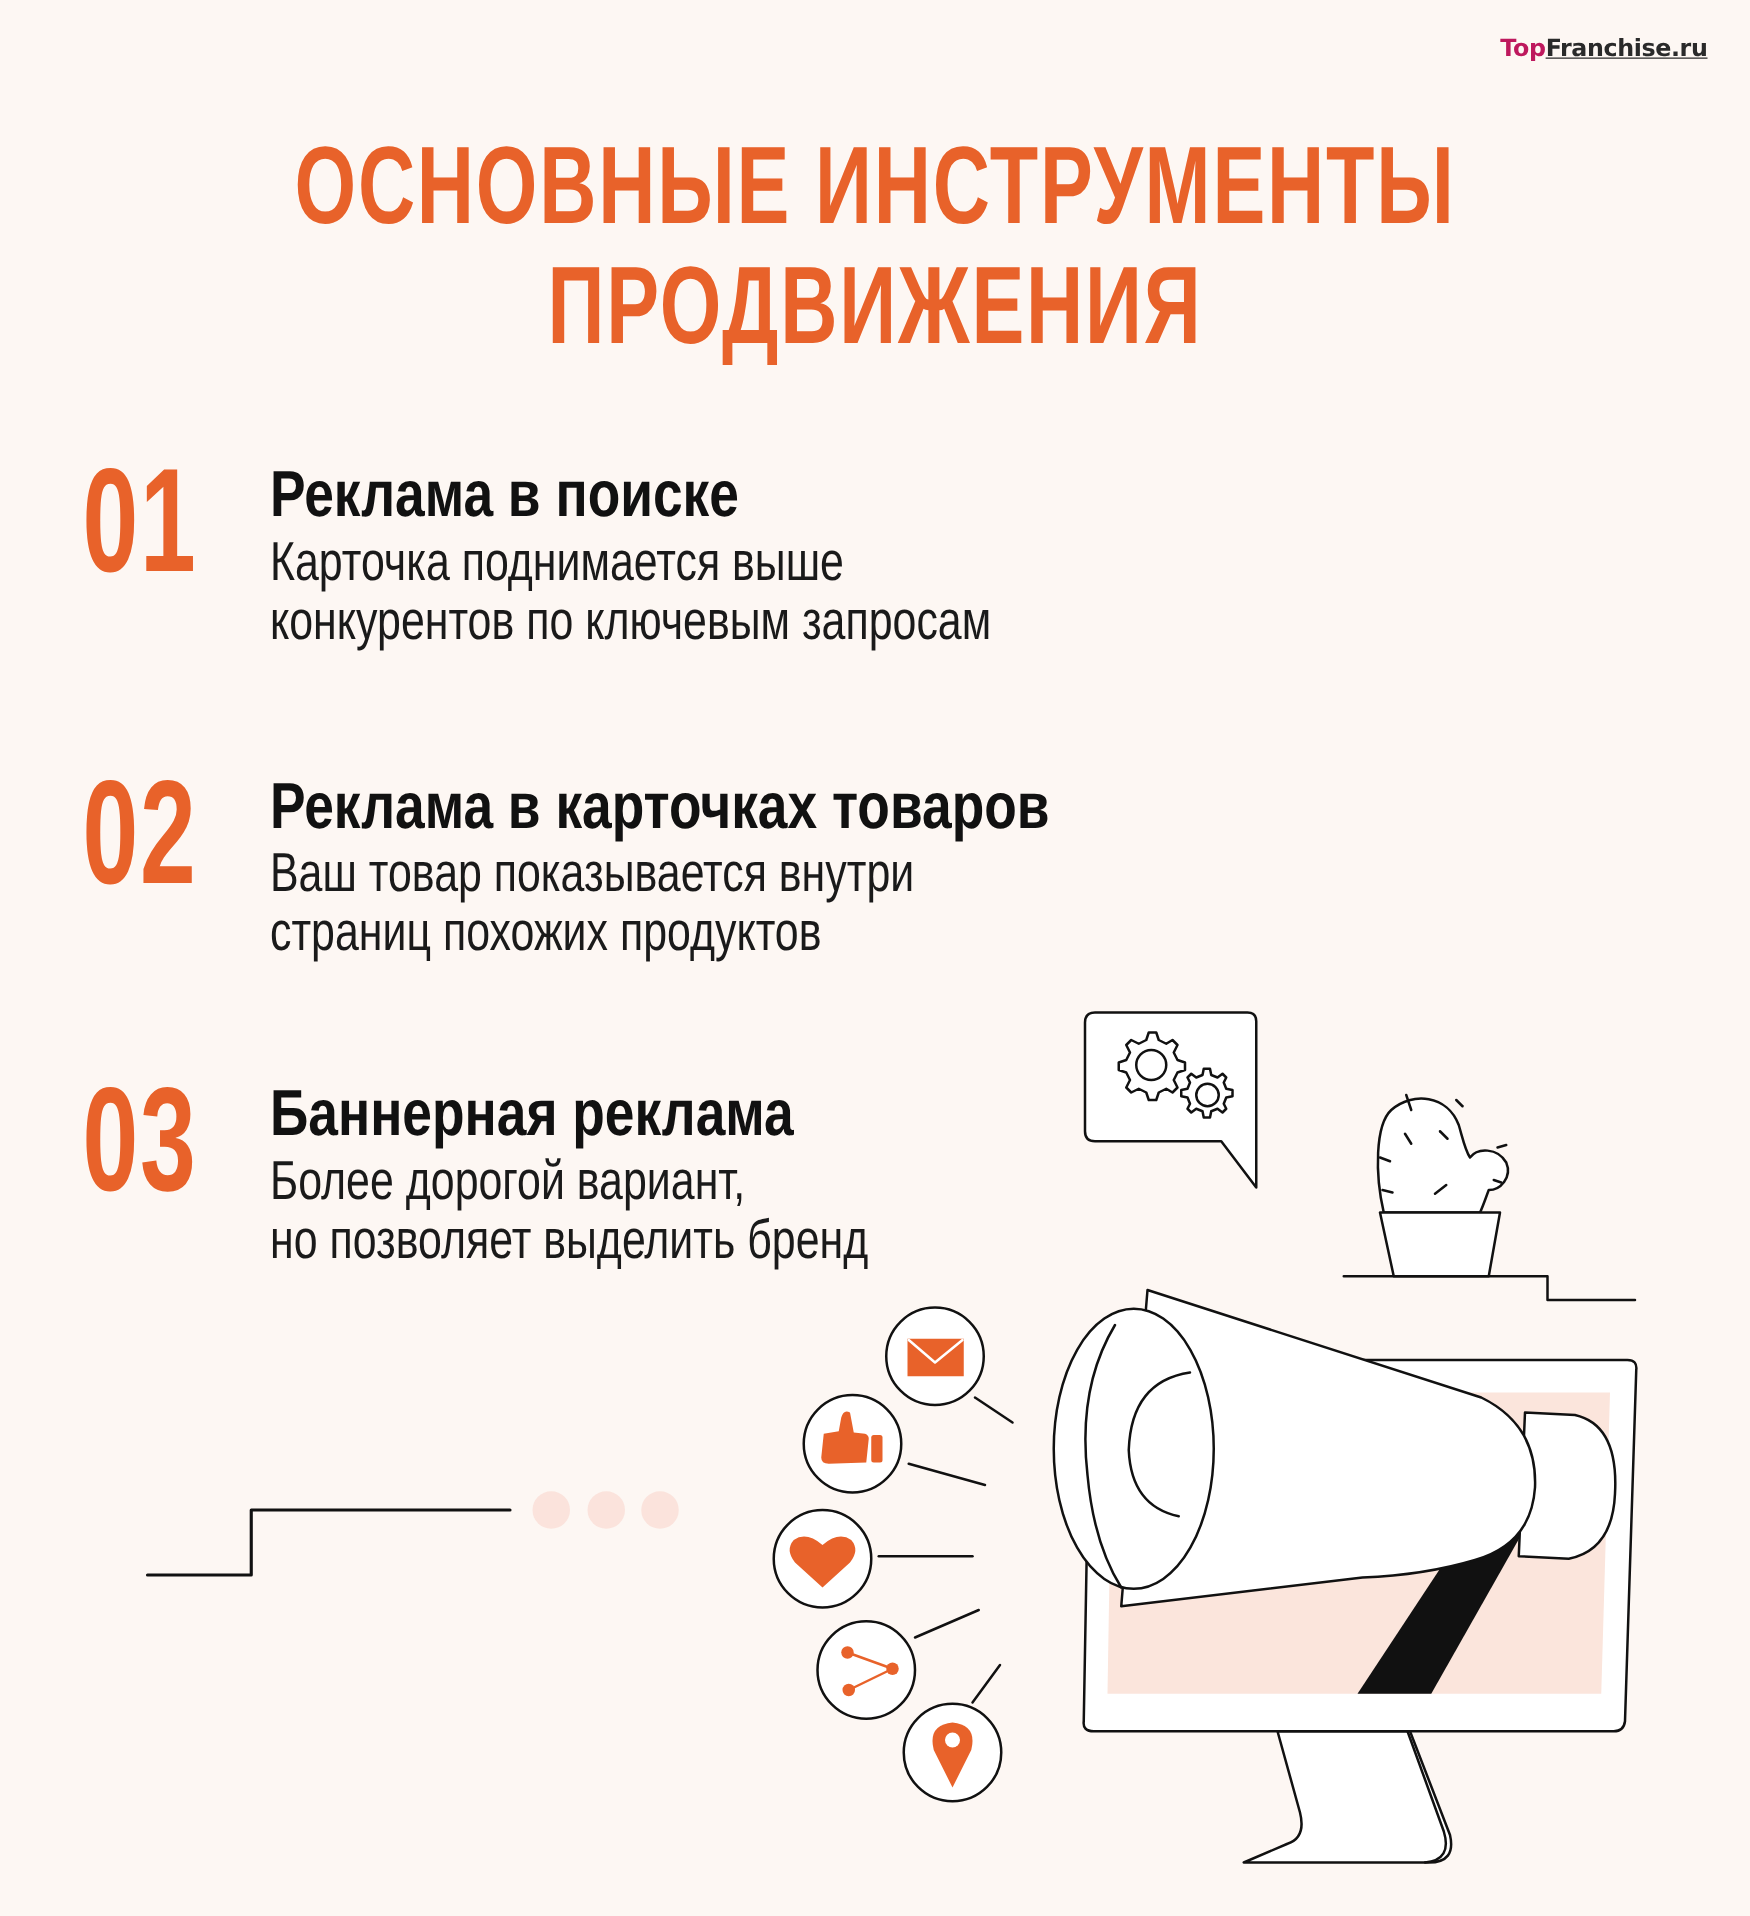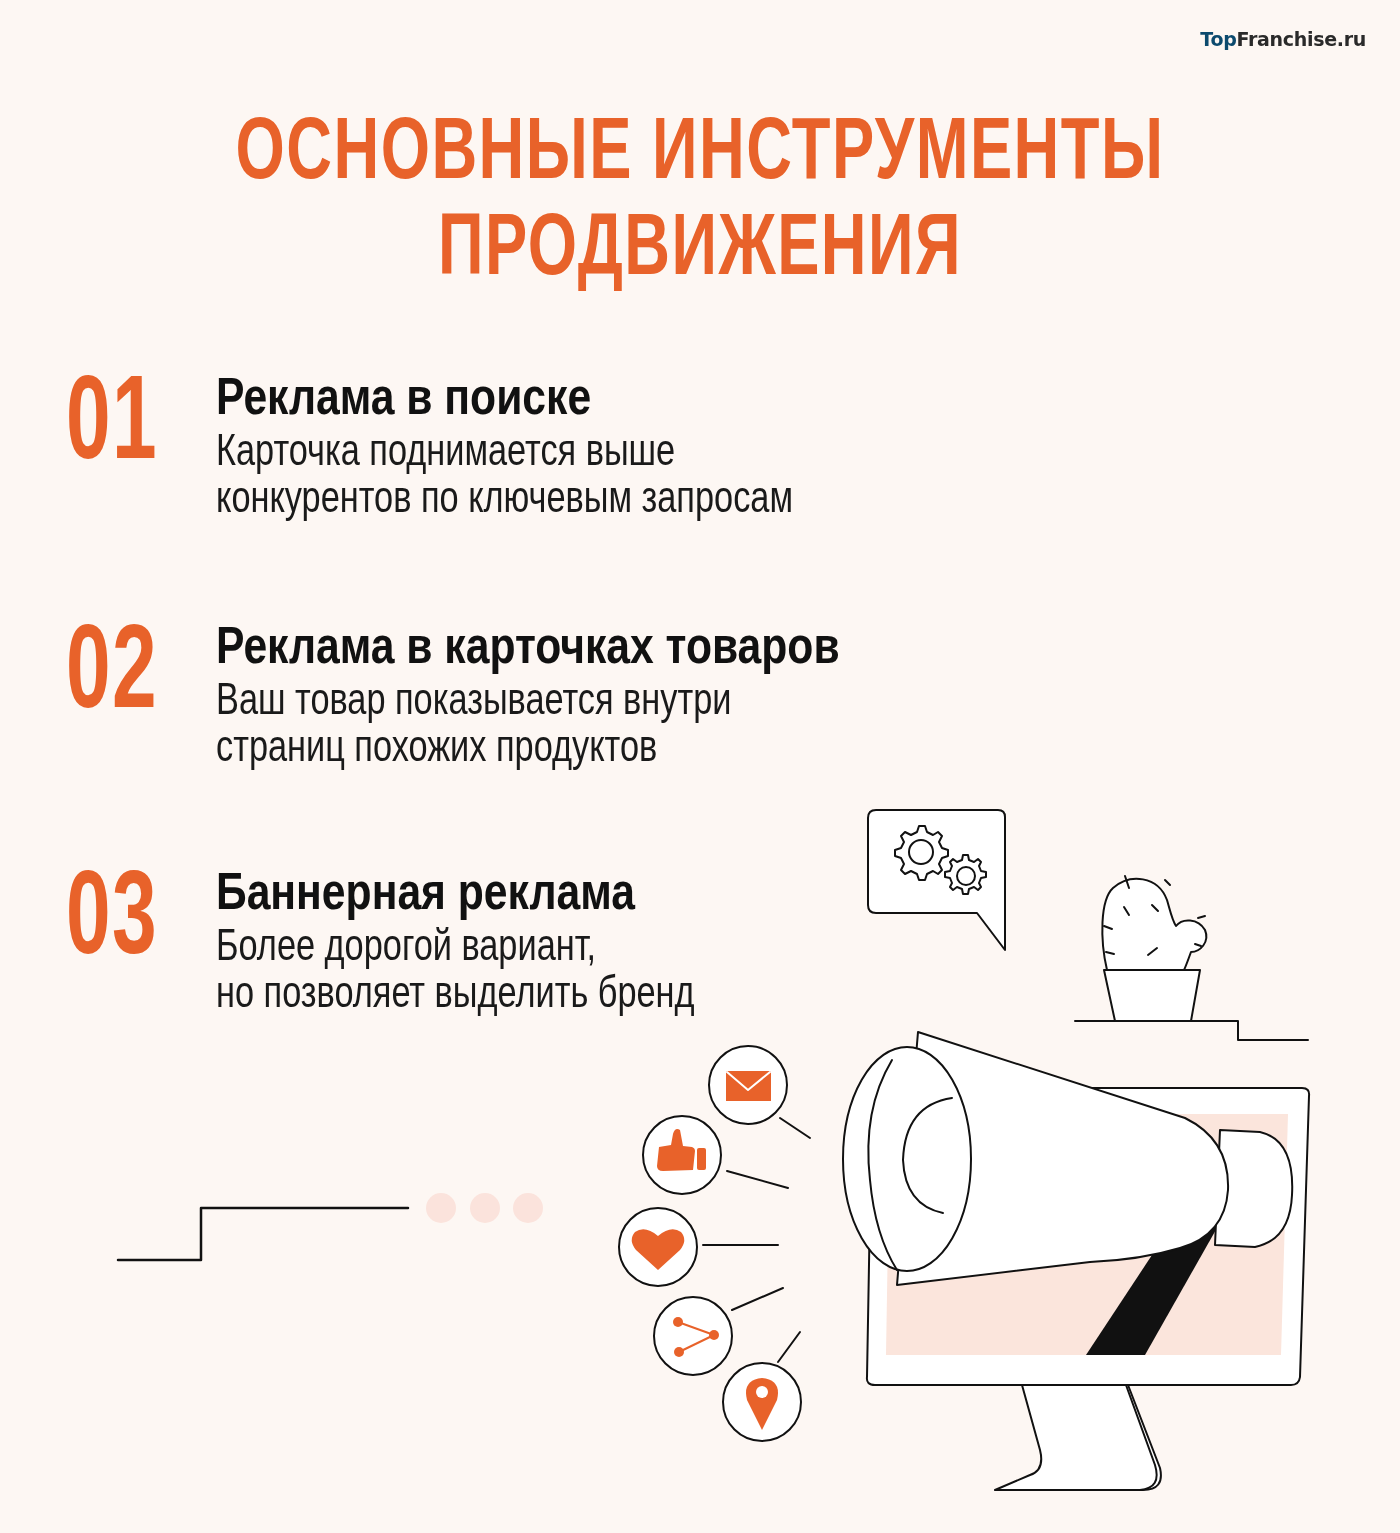--- a/index.html
+++ b/index.html
@@ -8,22 +8,22 @@
     background: #fdf7f3;
     font-family: "Liberation Sans", sans-serif;
     position: relative;
     color: #111;
   }
   .logo {
     position: absolute; top: 28px; right: 34px;
     font-family: "DejaVu Sans", sans-serif;
     font-weight: bold; font-size: 19px; letter-spacing: -0.3px;
   }
-  .logo .top { color: #0c4a6e; margin-top: 15px; }
-  .logo .rest { color: #2a2a2a; }
+  .logo .top { color: #be185d; margin-top: 15px; }
+  .logo .rest { color: #2a2a2a; text-decoration: underline; }
   .title {
     position: absolute; top: 100px; left: 0; width: 1400px;
     text-align: center;
     font-family: "Liberation Sans Narrow", "Liberation Sans", sans-serif;
     font-weight: bold; color: #e8622a;
     font-size: 88px; line-height: 96px; letter-spacing: 2px;
     transform: scaleX(0.72); transform-origin: center top;
   }
   .item { position: absolute; left: 66px; }
   .item .num {

